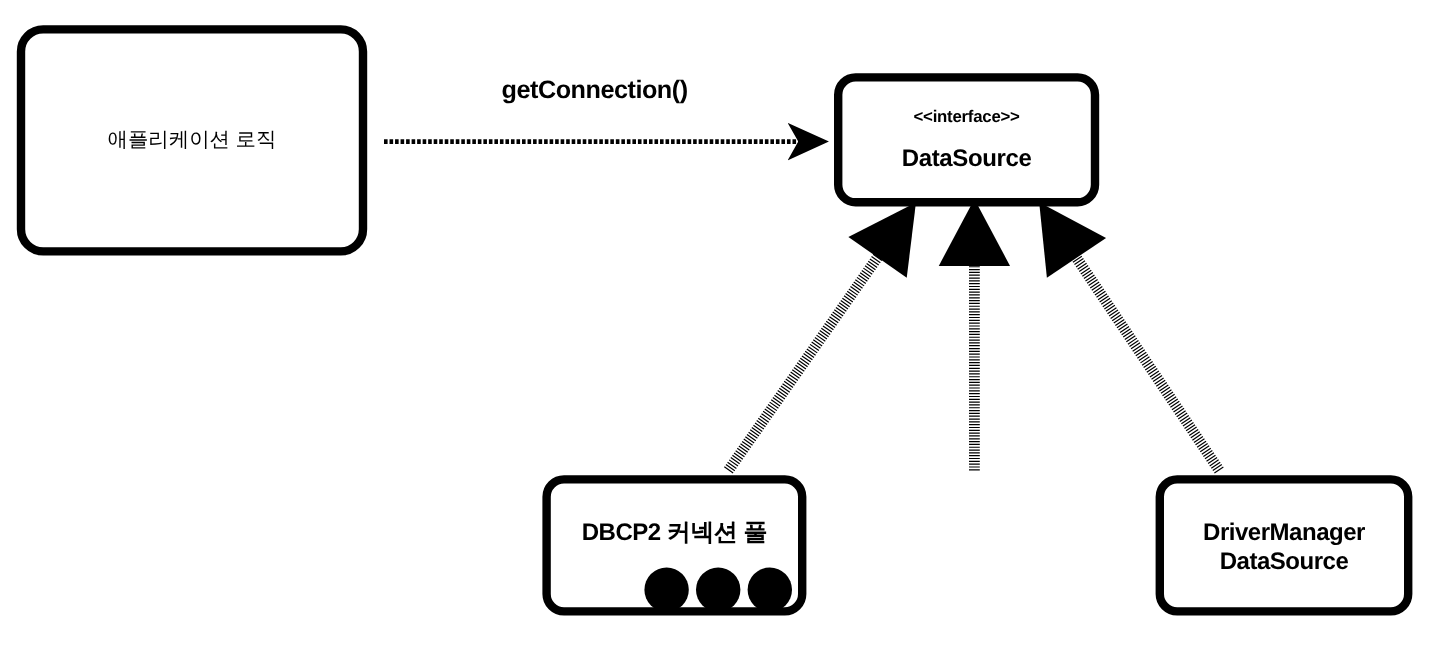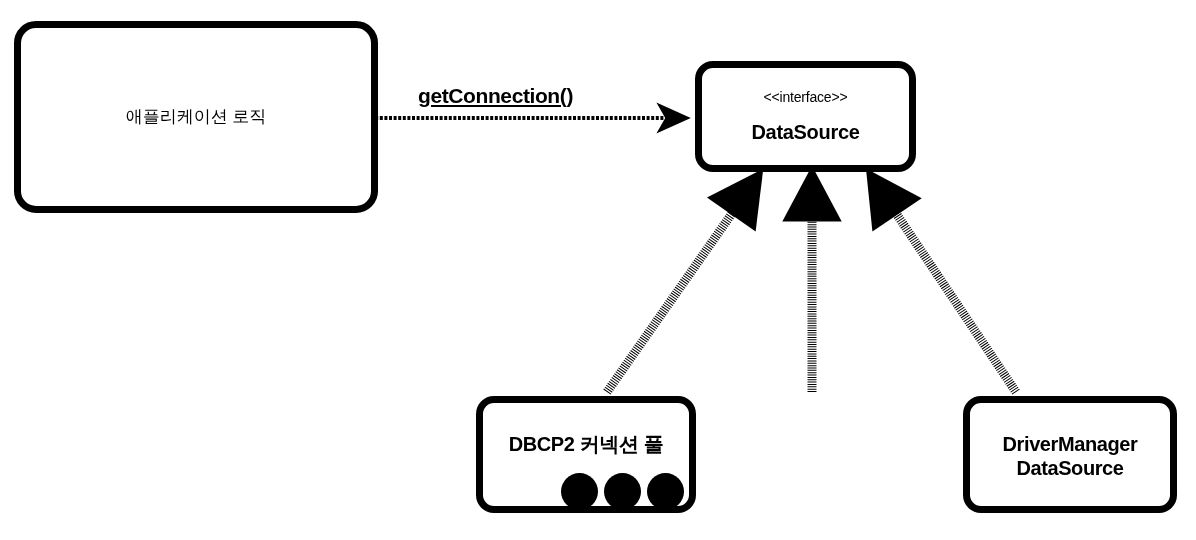--- a/index.html
+++ b/index.html
@@ -29,40 +29,40 @@
     flex-direction: column;
     align-items: center;
     justify-content: center;
     text-align: center;
     line-height: 1.15;
   }
   
   #node-app {
     left: 14px;
     top: 21px;
-    width: 364px;
+    width: 292px;
     height: 192px;
   }
   #node-app .node-title {
     font-size: 17px;
     font-weight: 400;
     letter-spacing: 0px;
   }
   
   #node-datasource {
     left: 695px;
     top: 61px;
     width: 221px;
     height: 111px;
     border-radius: 18px;
     border-width: 7px;
   }
   #node-datasource .stereotype {
     font-size: 14px;
-    font-weight: 400;
+    font-weight: 700;
     letter-spacing: -0.2px;
     margin-bottom: 16px;
   }
   #node-datasource .node-title {
     font-size: 20px;
     font-weight: 700;
     letter-spacing: -0.3px;
   }
   
   .impl {
@@ -75,21 +75,21 @@
   .impl .node-title {
     font-size: 20px;
     font-weight: 700;
     letter-spacing: -0.4px;
     white-space: nowrap;
   }
   .impl .node-title.two-line {
     line-height: 1.18;
     white-space: normal;
   }
-  #node-dbcp2 { left: 476px; width: 220px; }
+  #node-dbcp2 { left: 452px; width: 220px; }
   #node-hikari { left: 705px; width: 220px; }
   #node-drivermanager { left: 963px; width: 214px; }
   
   .pool-dots {
     position: absolute;
     right: 5px;
     bottom: -4px;
     display: flex;
     gap: 6px;
   }
@@ -102,22 +102,21 @@
   
   .edge-label {
     position: absolute;
     font-size: 21px;
     font-weight: 700;
     letter-spacing: -0.4px;
     white-space: nowrap;
   }
   #label-getconnection {
     left: 418px;
-    top: 84px;
-    text-decoration: underline;
+    top: 64px;
   }
   svg.edges {
     position: absolute;
     left: 0;
     top: 0;
     width: 1196px;
     height: 540px;
     pointer-events: none;
   }
 </style>

